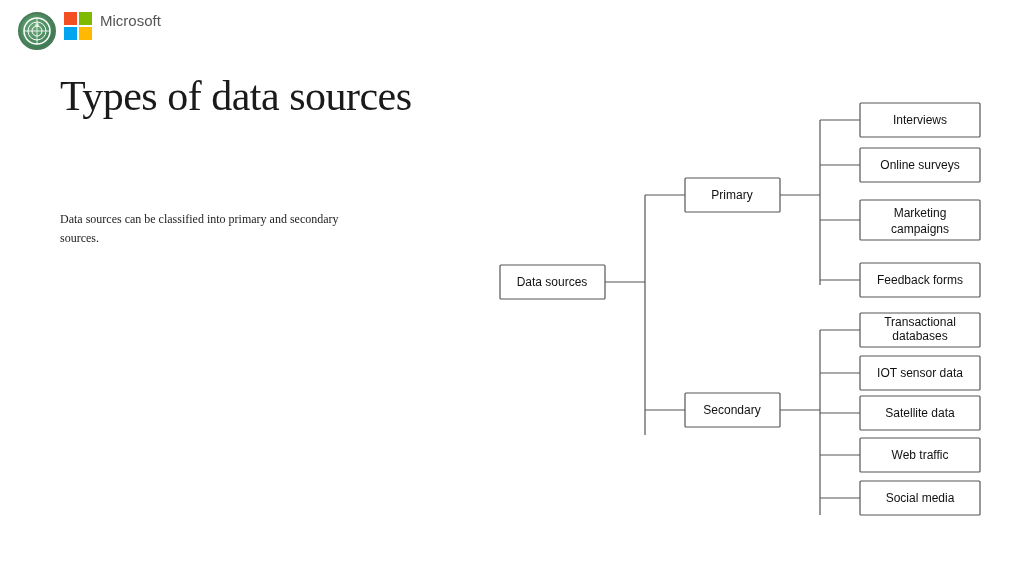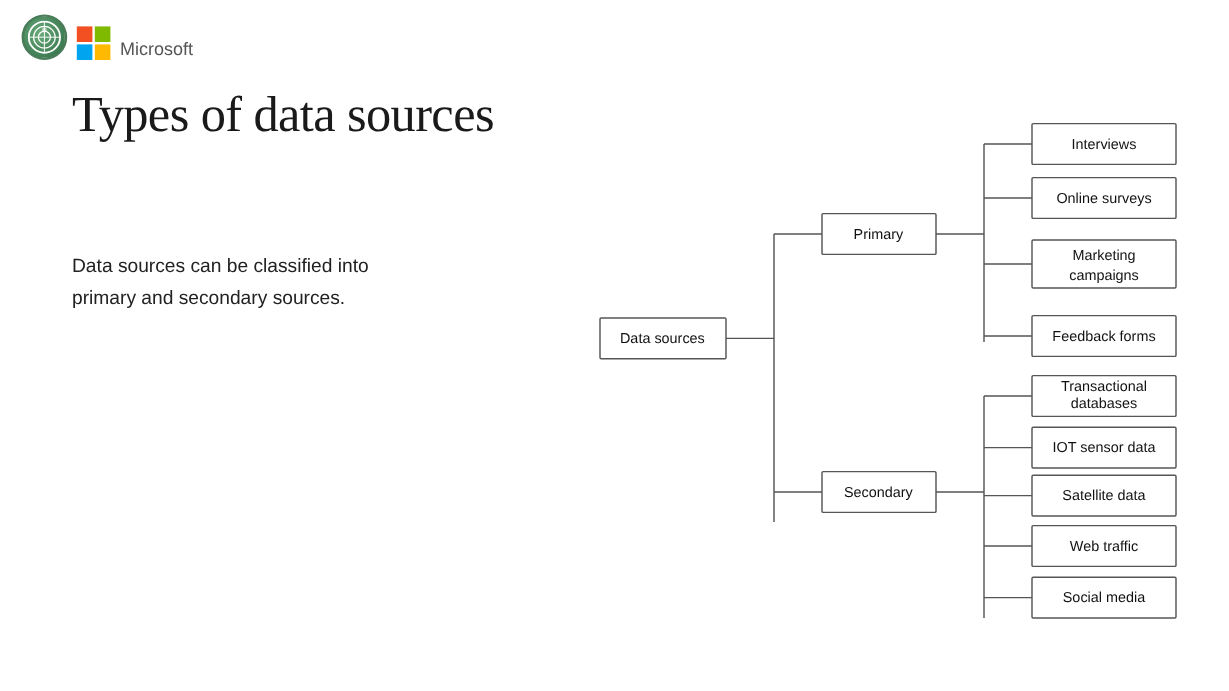--- a/index.html
+++ b/index.html
@@ -12,21 +12,21 @@
       overflow: hidden;
       position: relative;
     }
 
     
     .header {
       position: absolute;
       top: 12px;
       left: 18px;
       display: flex;
-      align-items: flex-end;
+      align-items: flex-start;
       gap: 8px;
     }
 
     .logo-circle {
       width: 38px;
       height: 38px;
       border-radius: 50%;
       border: 2px solid #4a7c59;
       background: radial-gradient(circle at 40% 40%, #6aaa7a, #2d6b44);
       display: flex;
@@ -63,24 +63,24 @@
       color: #1a1a1a;
       letter-spacing: -0.5px;
       font-family: Georgia, 'Times New Roman', serif;
     }
 
     
     .slide-body {
       position: absolute;
       top: 210px;
       left: 60px;
-      font-size: 16px;
+      font-size: 12px;
       color: #222;
       line-height: 1.6;
-      font-family: Liberation Sans, sans-serif;
+      font-family: Liberation Serif, serif;
       max-width: 300px;
     }
 
     
     .diagram {
       position: absolute;
       top: 55px;
       left: 490px;
       width: 520px;
       height: 480px;

